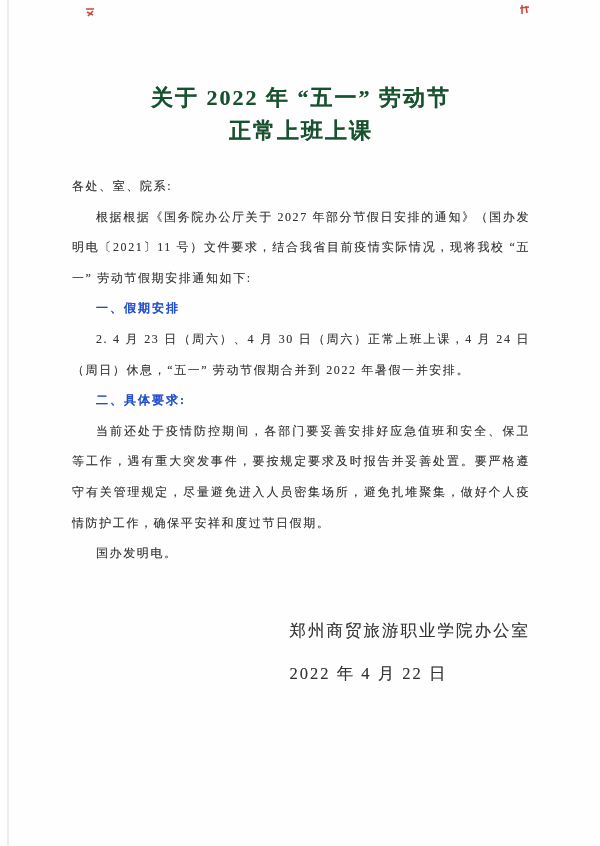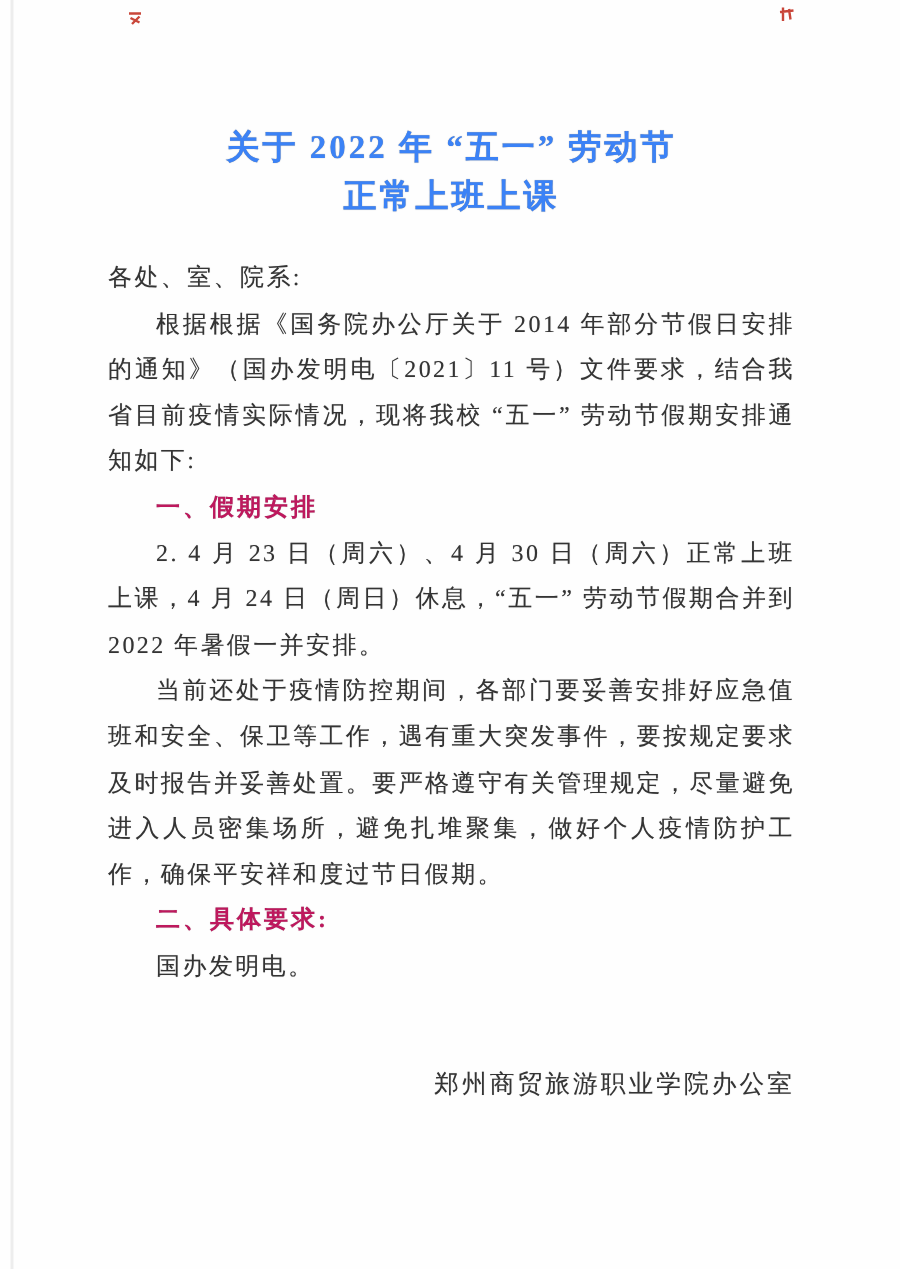--- a/index.html
+++ b/index.html
@@ -37,42 +37,42 @@
 
   .content {
     position: relative;
     padding: 0 70px 0 72px;
   }
 
   .title-block {
     margin-top: 81px;
     text-align: center;
     font-weight: bold;
-    color: #3b82f6;
+    color: #14532d;
     font-size: 22px;
     line-height: 33px;
     letter-spacing: 2px;
     text-shadow: 0 0 0.6px rgba(40,40,40,0.55);
   }
 
   .body-block {
     margin-top: 24px;
-    font-size: 16px;
+    font-size: 12px;
     line-height: 30.6px;
     letter-spacing: 1.6px;
     text-align: justify;
     text-justify: inter-ideograph;
     text-shadow: 0 0 0.5px rgba(70,70,70,0.45);
   }
   .para { margin: 0; }
   .indent { text-indent: 2em; }
   .heading {
     font-family: Liberation Serif, serif;
     font-weight: 700;
-    color: #be185d;
+    color: #1d4ed8;
     text-indent: 2em;
     letter-spacing: 2px;
   }
 
   .sign-block {
     margin-top: 40px;
     text-align: right;
     font-size: 16.5px;
     letter-spacing: 2px;
     text-shadow: 0 0 0.5px rgba(70,70,70,0.45);
@@ -100,28 +100,29 @@
 
   <div class="content">
 
     <div class="title-block">
       <div>关于 2022 年 “五一” 劳动节</div>
       <div>正常上班上课</div>
     </div>
 
     <div class="body-block">
       <p class="para">各处、室、院系:</p>
-      <p class="para indent">根据根据《国务院办公厅关于 2014 年部分节假日安排的通知》（国办发明电〔2021〕11 号）文件要求，结合我省目前疫情实际情况，现将我校 “五一” 劳动节假期安排通知如下:</p>
+      <p class="para indent">根据根据《国务院办公厅关于 2027 年部分节假日安排的通知》（国办发明电〔2021〕11 号）文件要求，结合我省目前疫情实际情况，现将我校 “五一” 劳动节假期安排通知如下:</p>
       <p class="para heading">一、假期安排</p>
       <p class="para indent">2. 4 月 23 日（周六）、4 月 30 日（周六）正常上班上课，4 月 24 日（周日）休息，“五一” 劳动节假期合并到 2022 年暑假一并安排。</p>
+      <p class="para heading">二、具体要求:</p>
       <p class="para indent">当前还处于疫情防控期间，各部门要妥善安排好应急值班和安全、保卫等工作，遇有重大突发事件，要按规定要求及时报告并妥善处置。要严格遵守有关管理规定，尽量避免进入人员密集场所，避免扎堆聚集，做好个人疫情防护工作，确保平安祥和度过节日假期。</p>
-      <p class="para heading">二、具体要求:</p>
       <p class="para indent">国办发明电。</p>
     </div>
 
     <div class="sign-block">
       <div class="sign-inner">
         <div class="sign-line">郑州商贸旅游职业学院办公室</div>
+        <div class="sign-line">2022 年 4 月 22 日</div>
       </div>
     </div>
 
   </div>
 </div>
 
 </body></html>

